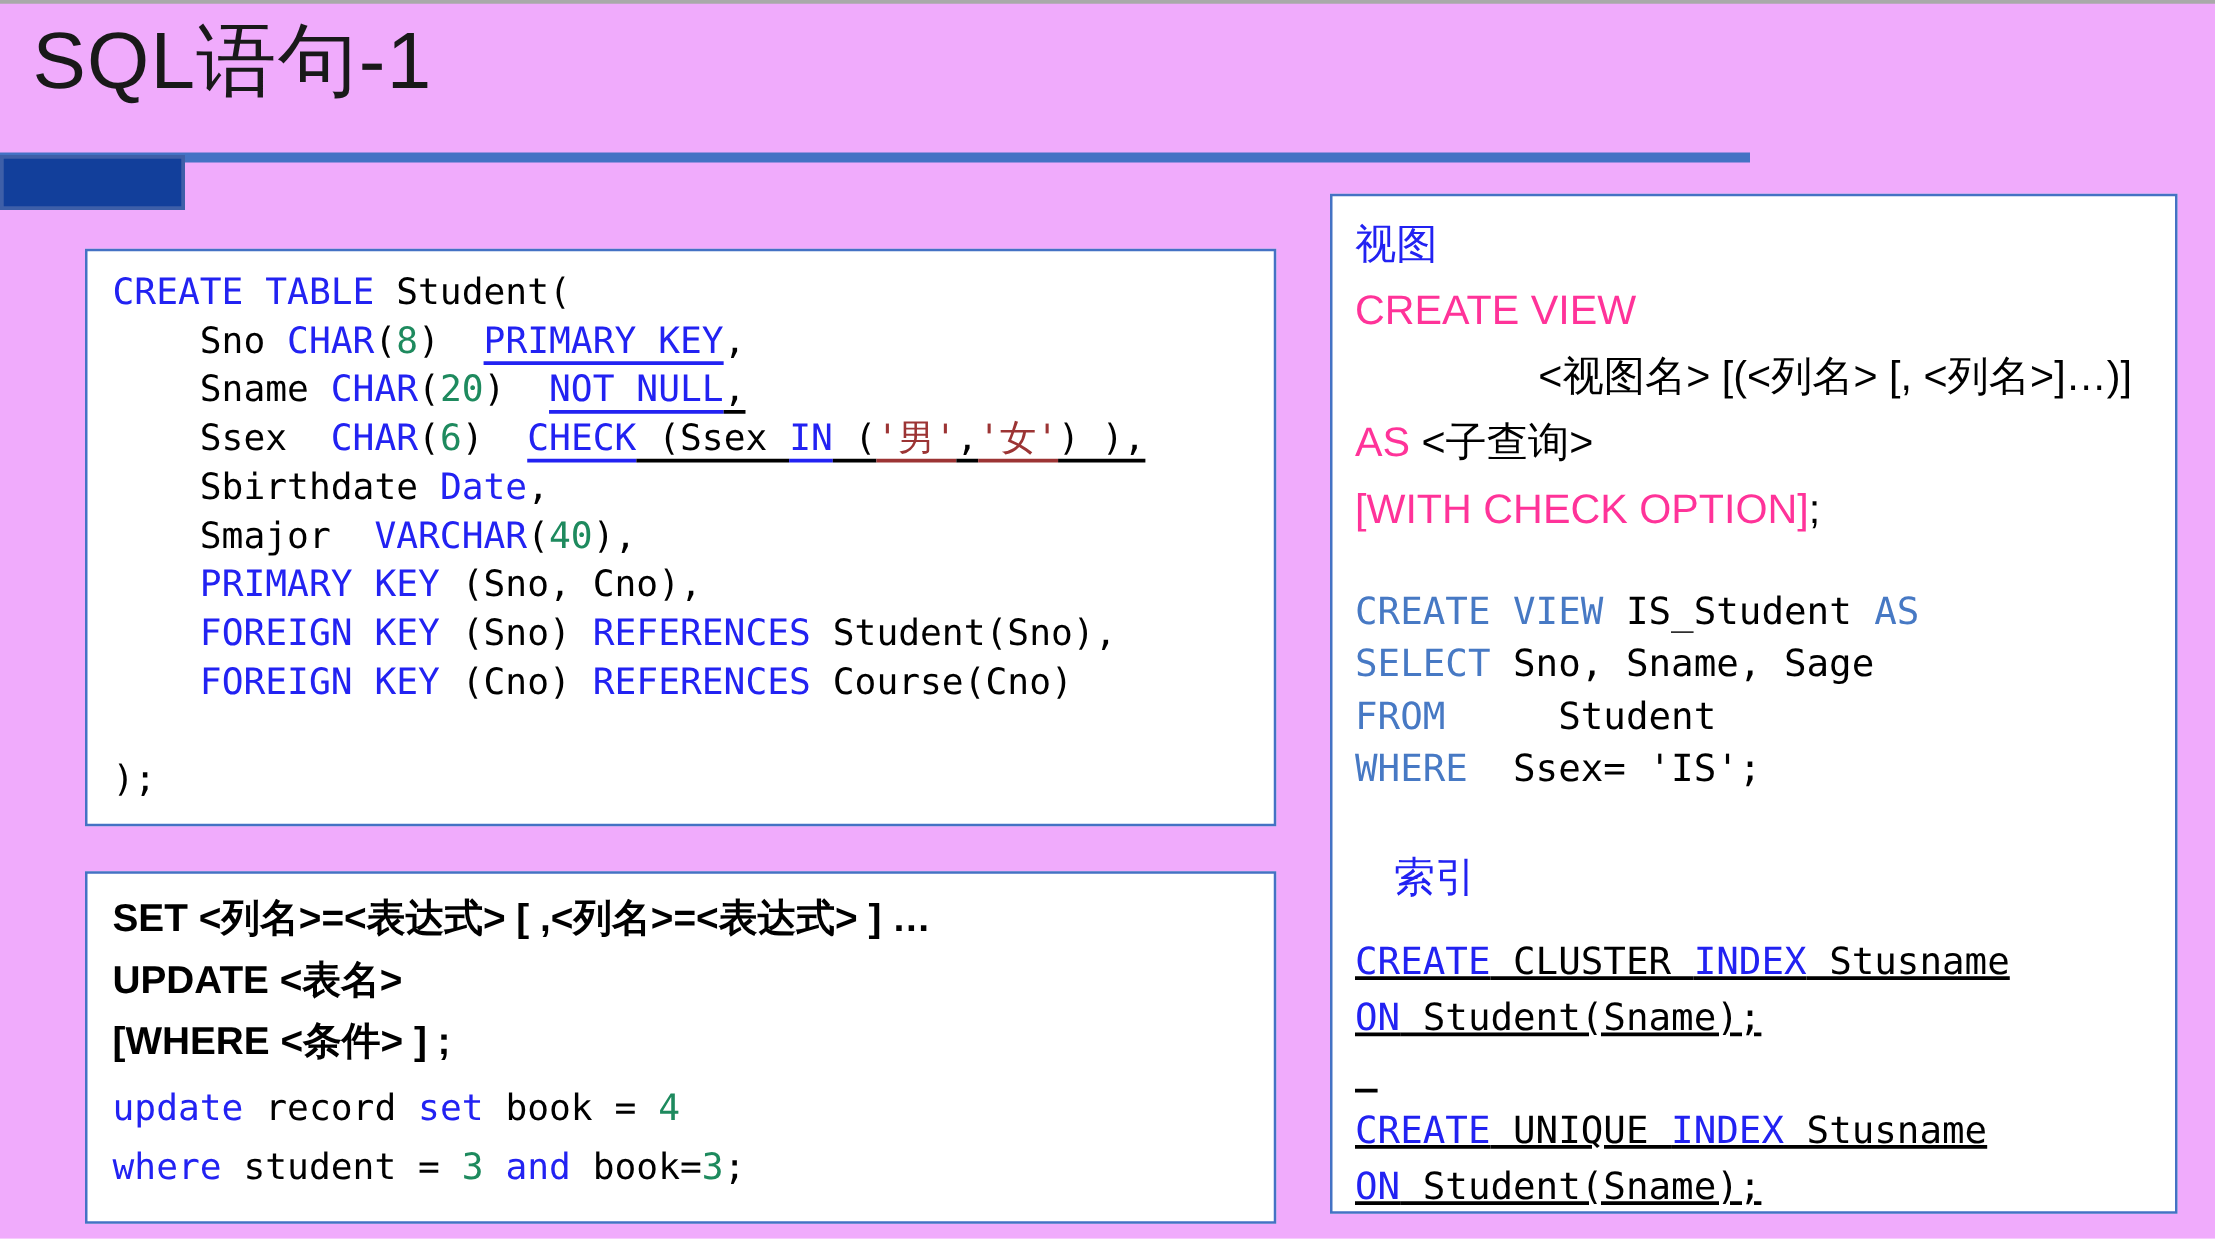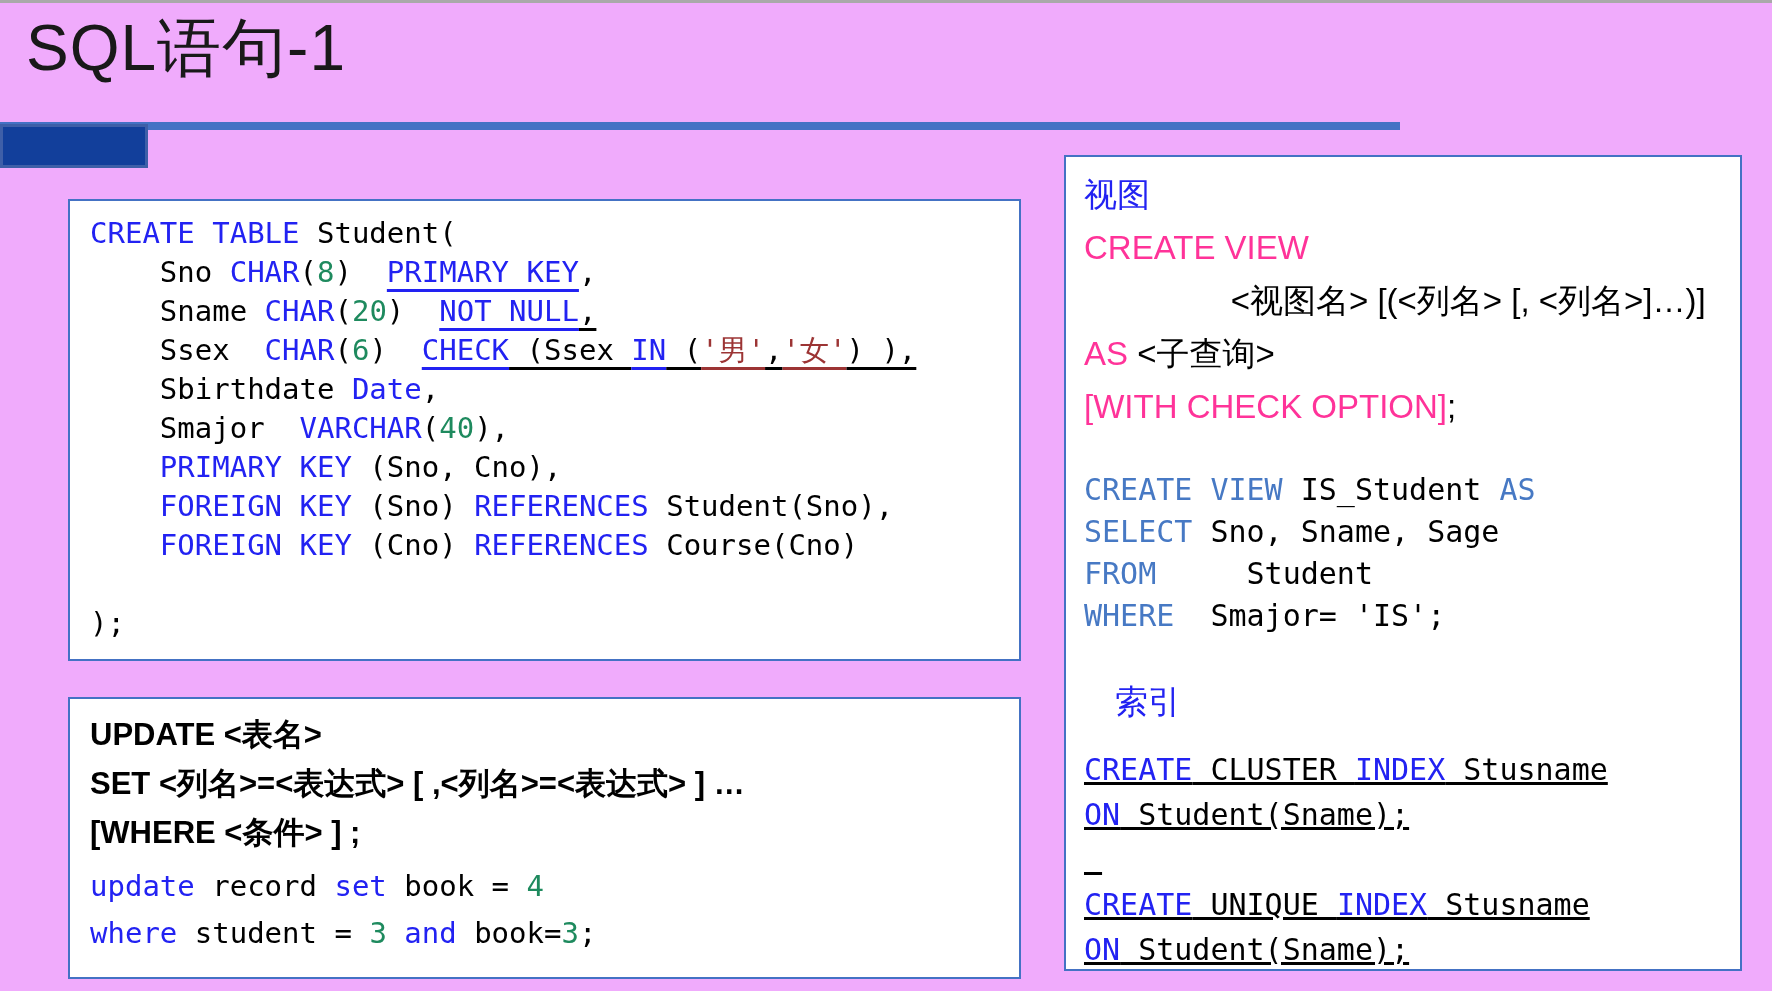--- a/index.html
+++ b/index.html
@@ -74,43 +74,43 @@
       <div class="code-line"><span class="seg-plain">    Smajor  </span><span class="seg-kw">VARCHAR</span><span class="seg-plain">(</span><span class="seg-num">40</span><span class="seg-plain">),</span></div>
       <div class="code-line"><span class="seg-plain">    </span><span class="seg-kw">PRIMARY KEY</span><span class="seg-plain"> (Sno, Cno),</span></div>
       <div class="code-line"><span class="seg-plain">    </span><span class="seg-kw">FOREIGN KEY</span><span class="seg-plain"> (Sno) </span><span class="seg-kw">REFERENCES</span><span class="seg-plain"> Student(Sno),</span></div>
       <div class="code-line"><span class="seg-plain">    </span><span class="seg-kw">FOREIGN KEY</span><span class="seg-plain"> (Cno) </span><span class="seg-kw">REFERENCES</span><span class="seg-plain"> Course(Cno)</span></div>
       <div class="code-line"><span class="seg-plain"> </span></div>
       <div class="code-line"><span class="seg-plain">);</span></div>
     </div>
 
   <div class="box" id="box-update">
     <div class="syntax">
+        <div class="code-line"><span class="seg-bold">SET &lt;列名&gt;=&lt;表达式&gt; [ ,&lt;列名&gt;=&lt;表达式&gt; ] …</span></div>
         <div class="code-line"><span class="seg-bold">UPDATE &lt;表名&gt;</span></div>
-        <div class="code-line"><span class="seg-bold">SET &lt;列名&gt;=&lt;表达式&gt; [ ,&lt;列名&gt;=&lt;表达式&gt; ] …</span></div>
         <div class="code-line"><span class="seg-bold">[WHERE &lt;条件&gt; ] ;</span></div>
       </div>
     <div class="example mono">
         <div class="code-line"><span class="seg-kw">update</span><span class="seg-plain"> record </span><span class="seg-kw">set</span><span class="seg-plain"> book = </span><span class="seg-num">4</span></div>
         <div class="code-line"><span class="seg-kw">where</span><span class="seg-plain"> student = </span><span class="seg-num">3</span><span class="seg-plain"> </span><span class="seg-kw">and</span><span class="seg-plain"> book=</span><span class="seg-num">3</span><span class="seg-plain">;</span></div>
       </div>
   </div>
 
   <div class="box" id="box-right">
     <div class="sans-sec">
         <div class="code-line"><span class="seg-label">视图</span></div>
         <div class="code-line"><span class="seg-pink">CREATE VIEW</span></div>
         <div class="code-line"><span class="seg-plain">                &lt;视图名&gt; [(&lt;列名&gt; [, &lt;列名&gt;]…)]</span></div>
         <div class="code-line"><span class="seg-pink">AS</span><span class="seg-plain"> &lt;子查询&gt;</span></div>
         <div class="code-line"><span class="seg-pink">[WITH CHECK OPTION]</span><span class="seg-plain">;</span></div>
       </div>
     <div class="mono mono-sec view-example">
         <div class="code-line"><span class="seg-steel">CREATE VIEW</span><span class="seg-plain"> IS_Student </span><span class="seg-steel">AS</span></div>
         <div class="code-line"><span class="seg-steel">SELECT</span><span class="seg-plain"> Sno, Sname, Sage</span></div>
         <div class="code-line"><span class="seg-steel">FROM</span><span class="seg-plain">     Student</span></div>
-        <div class="code-line"><span class="seg-steel">WHERE</span><span class="seg-plain">  Smajor= 'IS';</span></div>
+        <div class="code-line"><span class="seg-steel">WHERE</span><span class="seg-plain">  Ssex= 'IS';</span></div>
       </div>
     <div class="sans-sec index-label">
         <div class="code-line"><span class="seg-label">索引</span></div>
       </div>
     <div class="mono mono-sec index-code">
         <div class="code-line"><span class="seg-kw">CREATE</span><span class="seg-plain"> CLUSTER </span><span class="seg-kw">INDEX</span><span class="seg-plain"> Stusname</span></div>
         <div class="code-line"><span class="seg-kw">ON</span><span class="seg-plain"> Student(Sname);</span></div>
         <div class="code-line"><span class="seg-plain"> </span></div>
         <div class="code-line"><span class="seg-kw">CREATE</span><span class="seg-plain"> UNIQUE </span><span class="seg-kw">INDEX</span><span class="seg-plain"> Stusname</span></div>
         <div class="code-line"><span class="seg-kw">ON</span><span class="seg-plain"> Student(Sname);</span></div>

